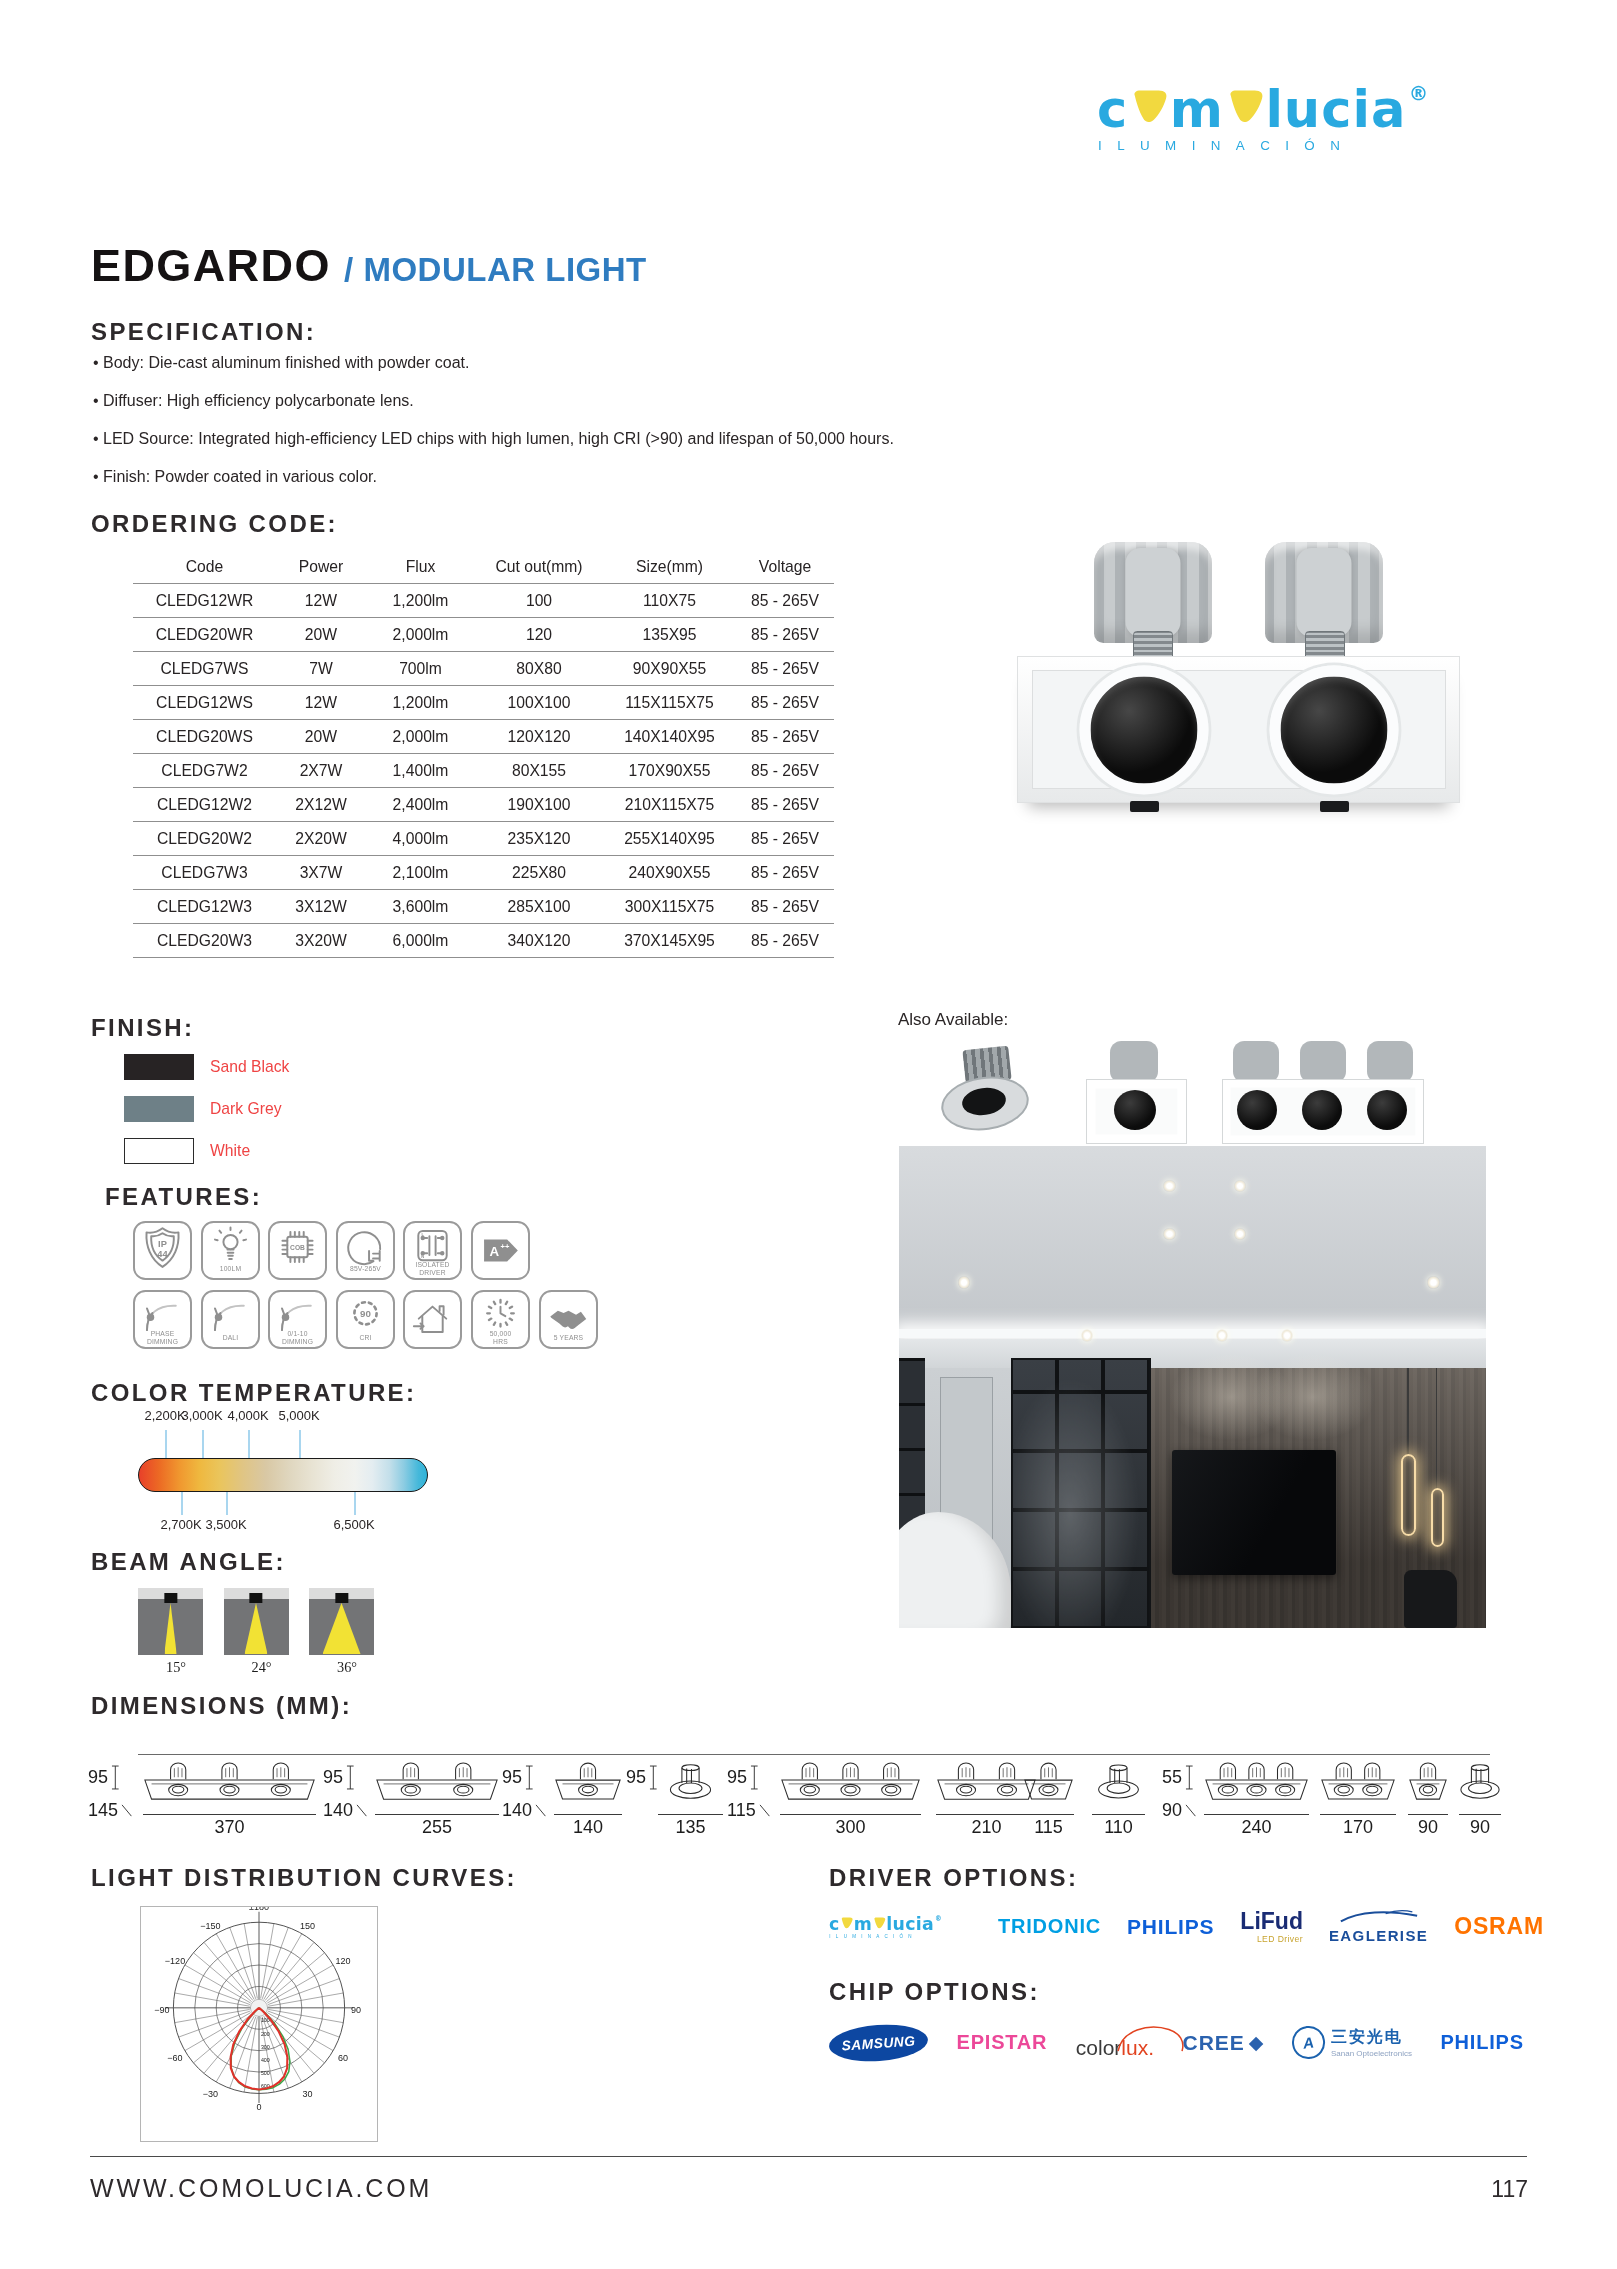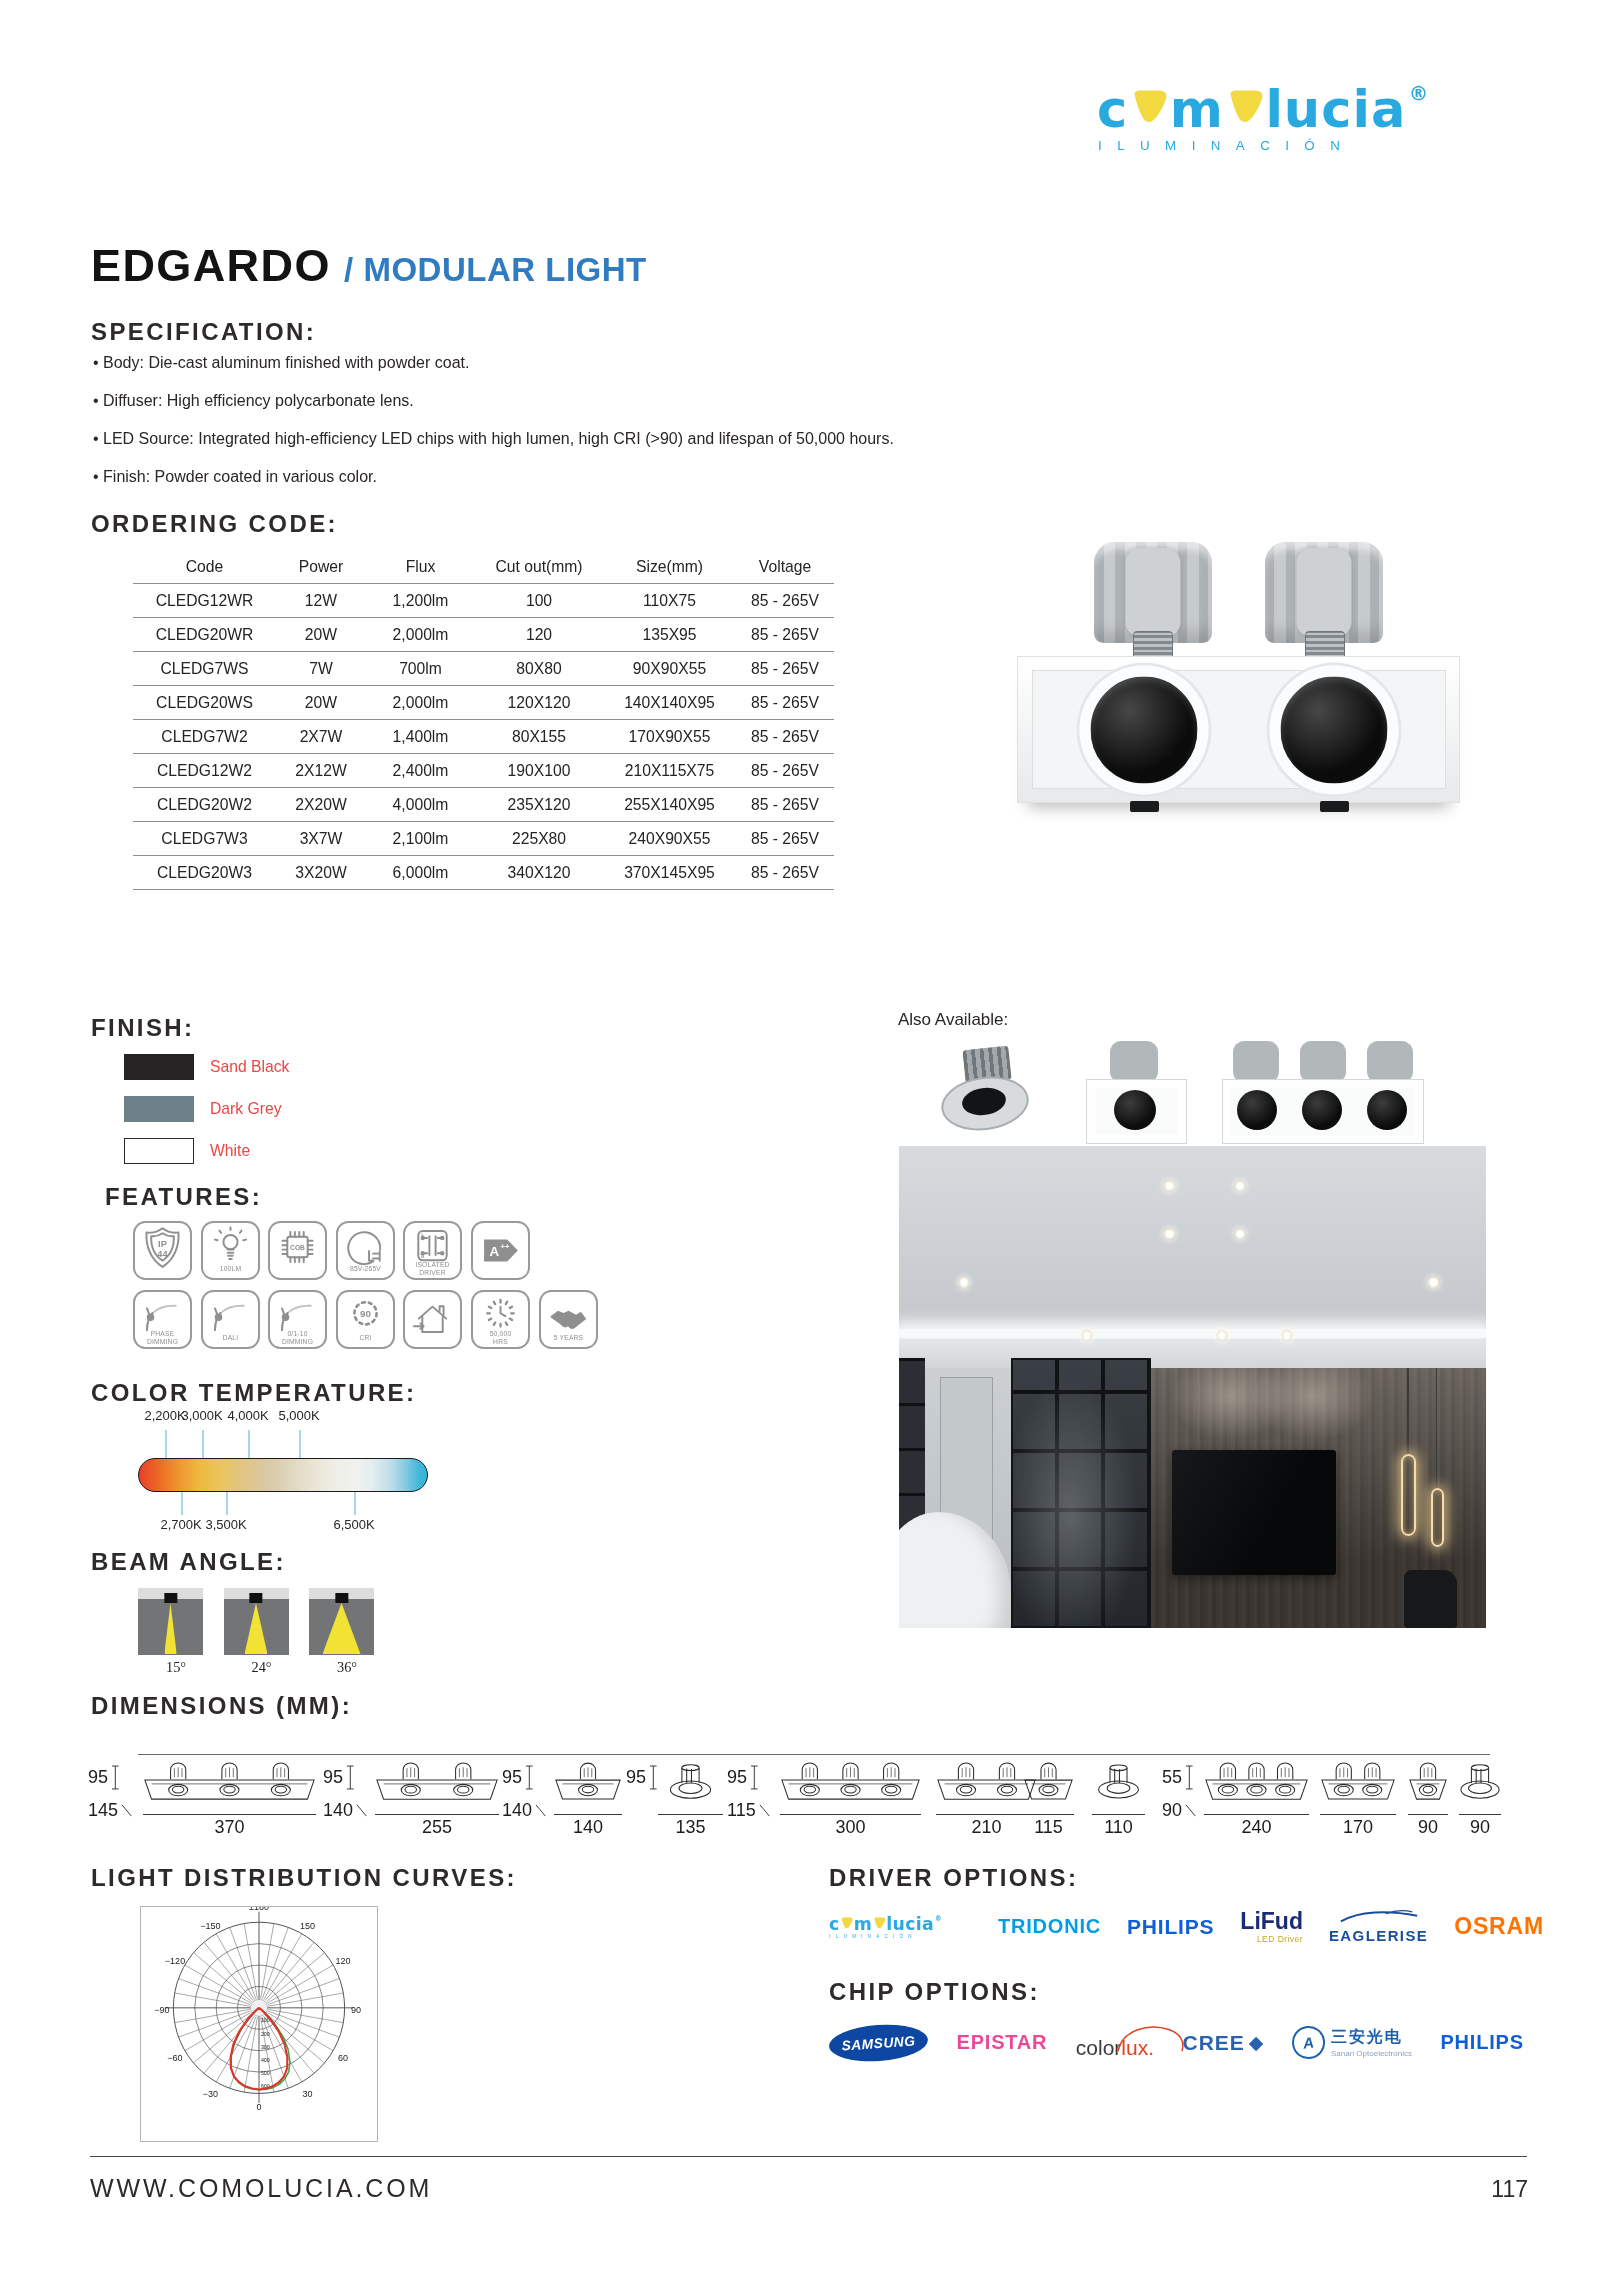--- a/index.html
+++ b/index.html
@@ -255,20 +255,28 @@
         </tr>
         <tr>
           <td>CLEDG7WS</td>
           <td>7W</td>
           <td>700lm</td>
           <td>80X80</td>
           <td>90X90X55</td>
           <td>85 - 265V</td>
         </tr>
         <tr>
+          <td>CLEDG12WS</td>
+          <td>12W</td>
+          <td>1,200lm</td>
+          <td>100X100</td>
+          <td>115X115X75</td>
+          <td>85 - 265V</td>
+        </tr>
+        <tr>
           <td>CLEDG20WS</td>
           <td>20W</td>
           <td>2,000lm</td>
           <td>120X120</td>
           <td>140X140X95</td>
           <td>85 - 265V</td>
         </tr>
         <tr>
           <td>CLEDG7W2</td>
           <td>2X7W</td>
@@ -292,20 +300,28 @@
           <td>235X120</td>
           <td>255X140X95</td>
           <td>85 - 265V</td>
         </tr>
         <tr>
           <td>CLEDG7W3</td>
           <td>3X7W</td>
           <td>2,100lm</td>
           <td>225X80</td>
           <td>240X90X55</td>
+          <td>85 - 265V</td>
+        </tr>
+        <tr>
+          <td>CLEDG12W3</td>
+          <td>3X12W</td>
+          <td>3,600lm</td>
+          <td>285X100</td>
+          <td>300X115X75</td>
           <td>85 - 265V</td>
         </tr>
         <tr>
           <td>CLEDG20W3</td>
           <td>3X20W</td>
           <td>6,000lm</td>
           <td>340X120</td>
           <td>370X145X95</td>
           <td>85 - 265V</td>
         </tr>

